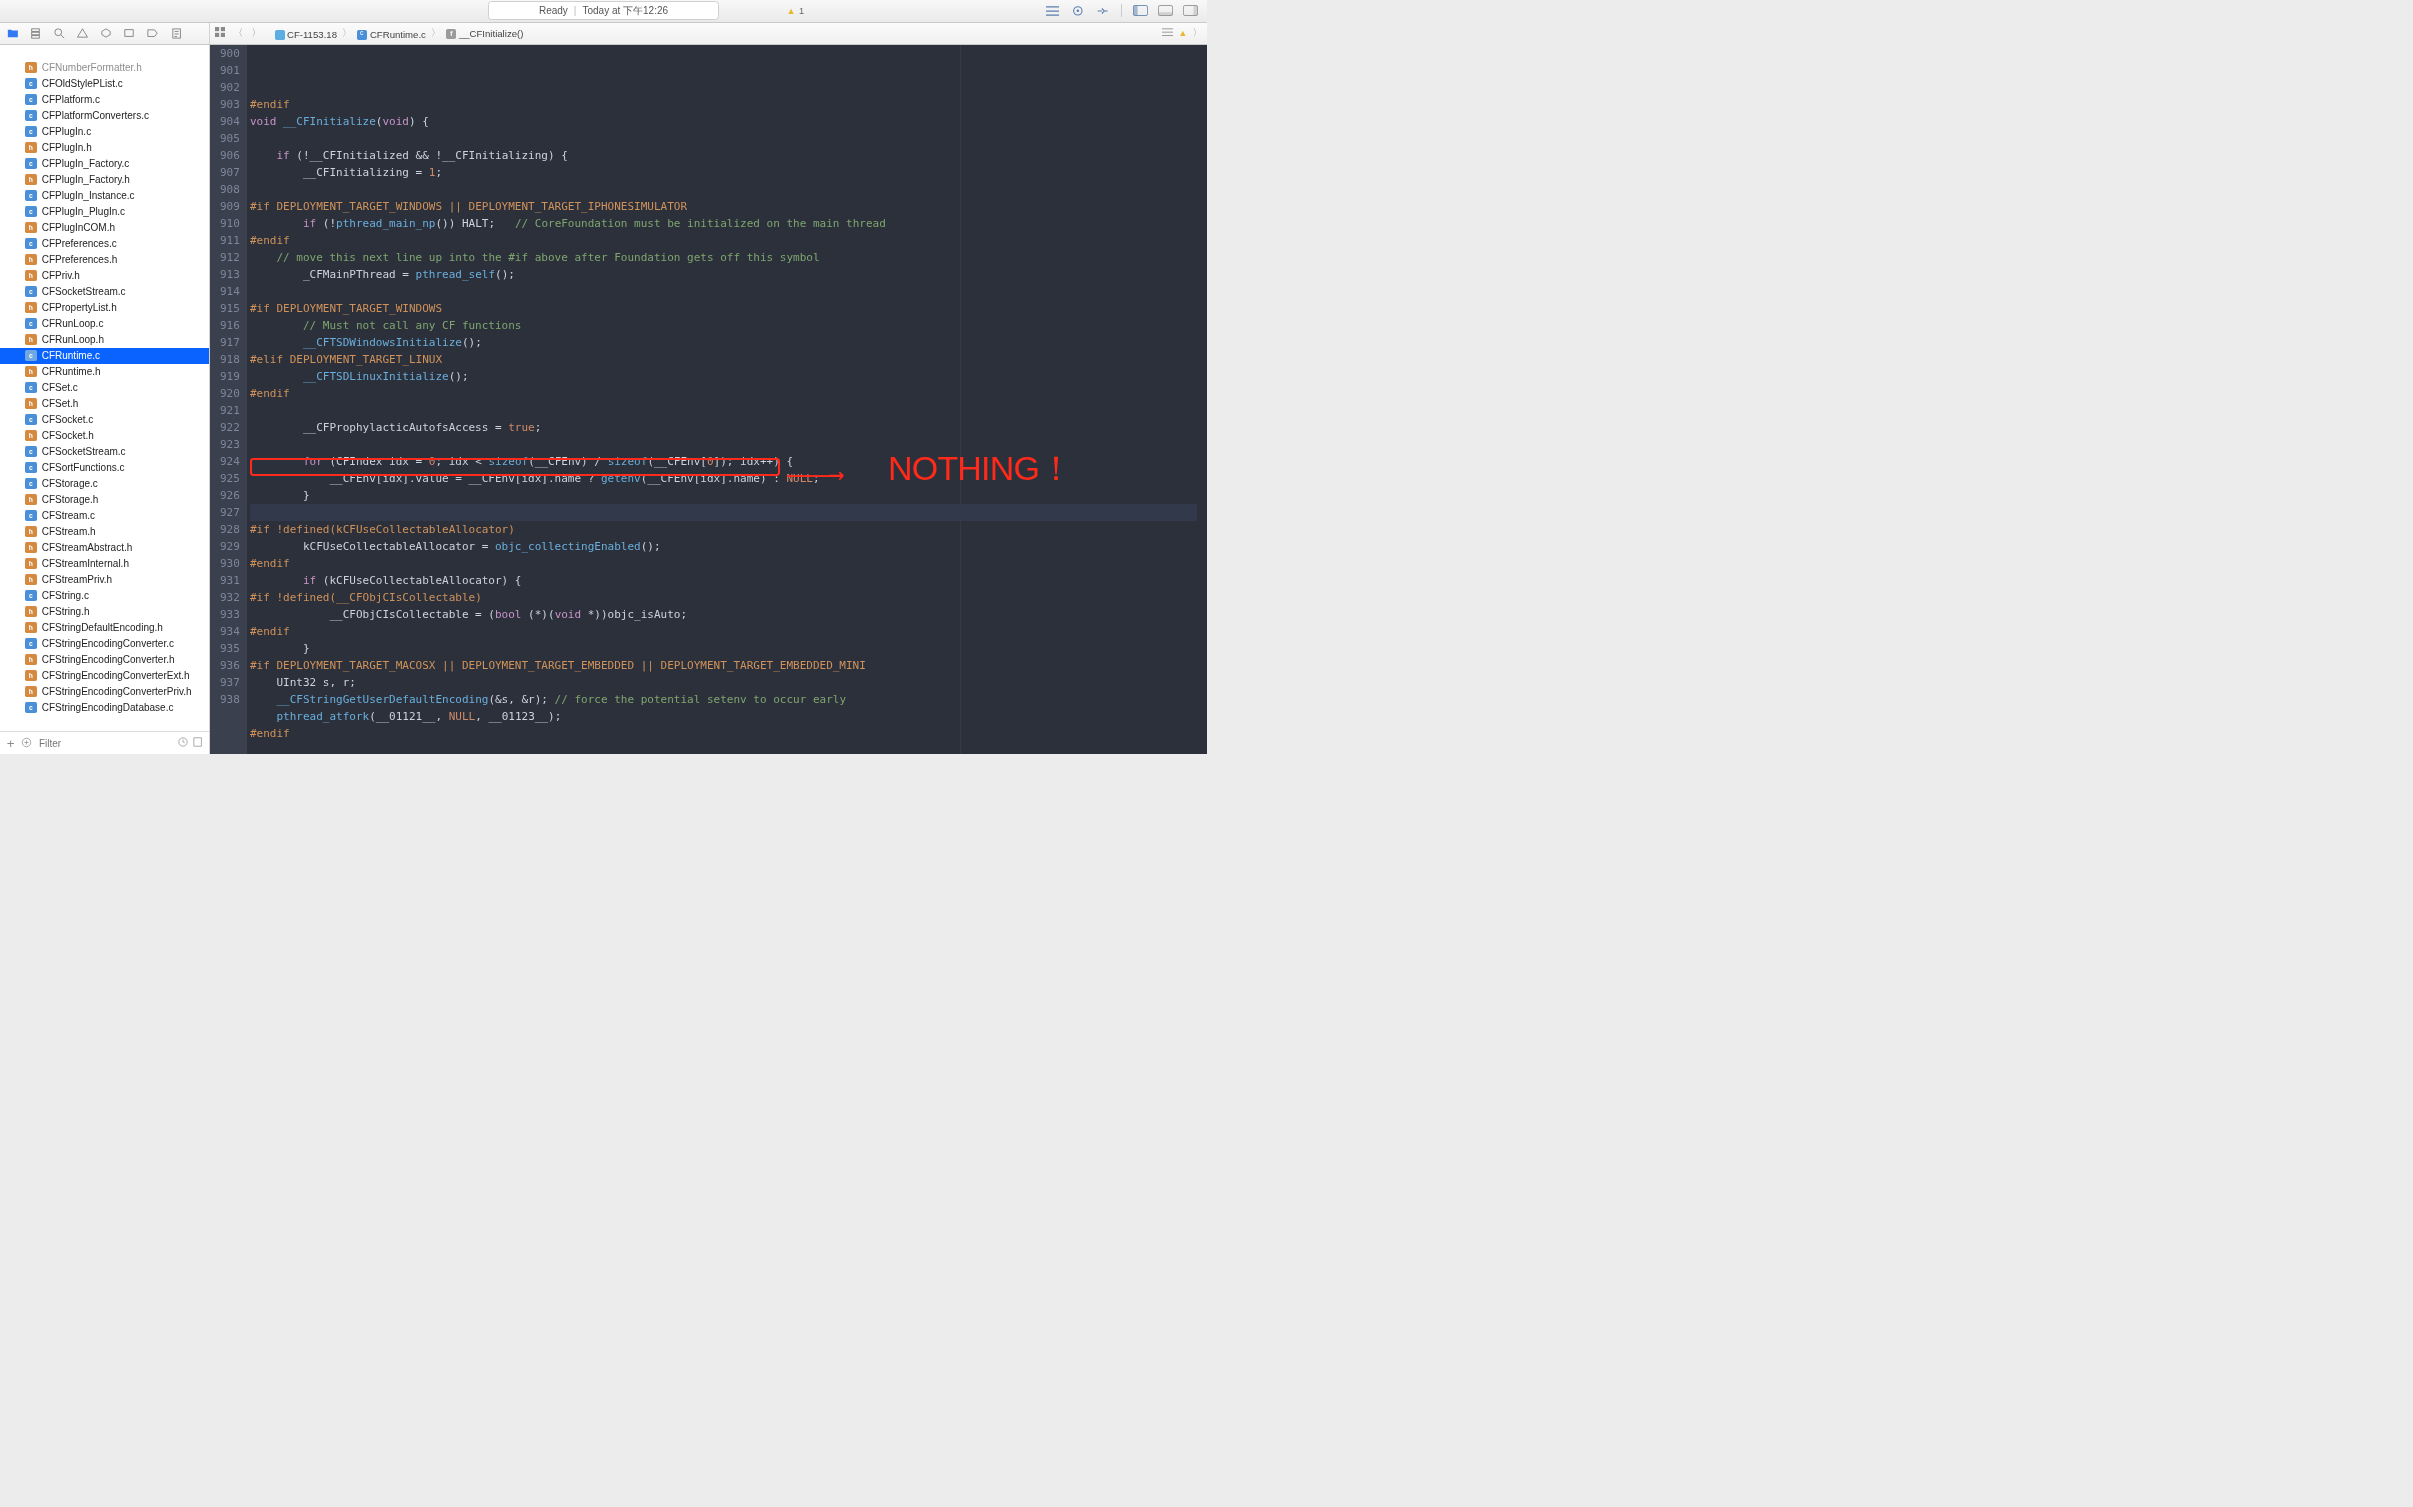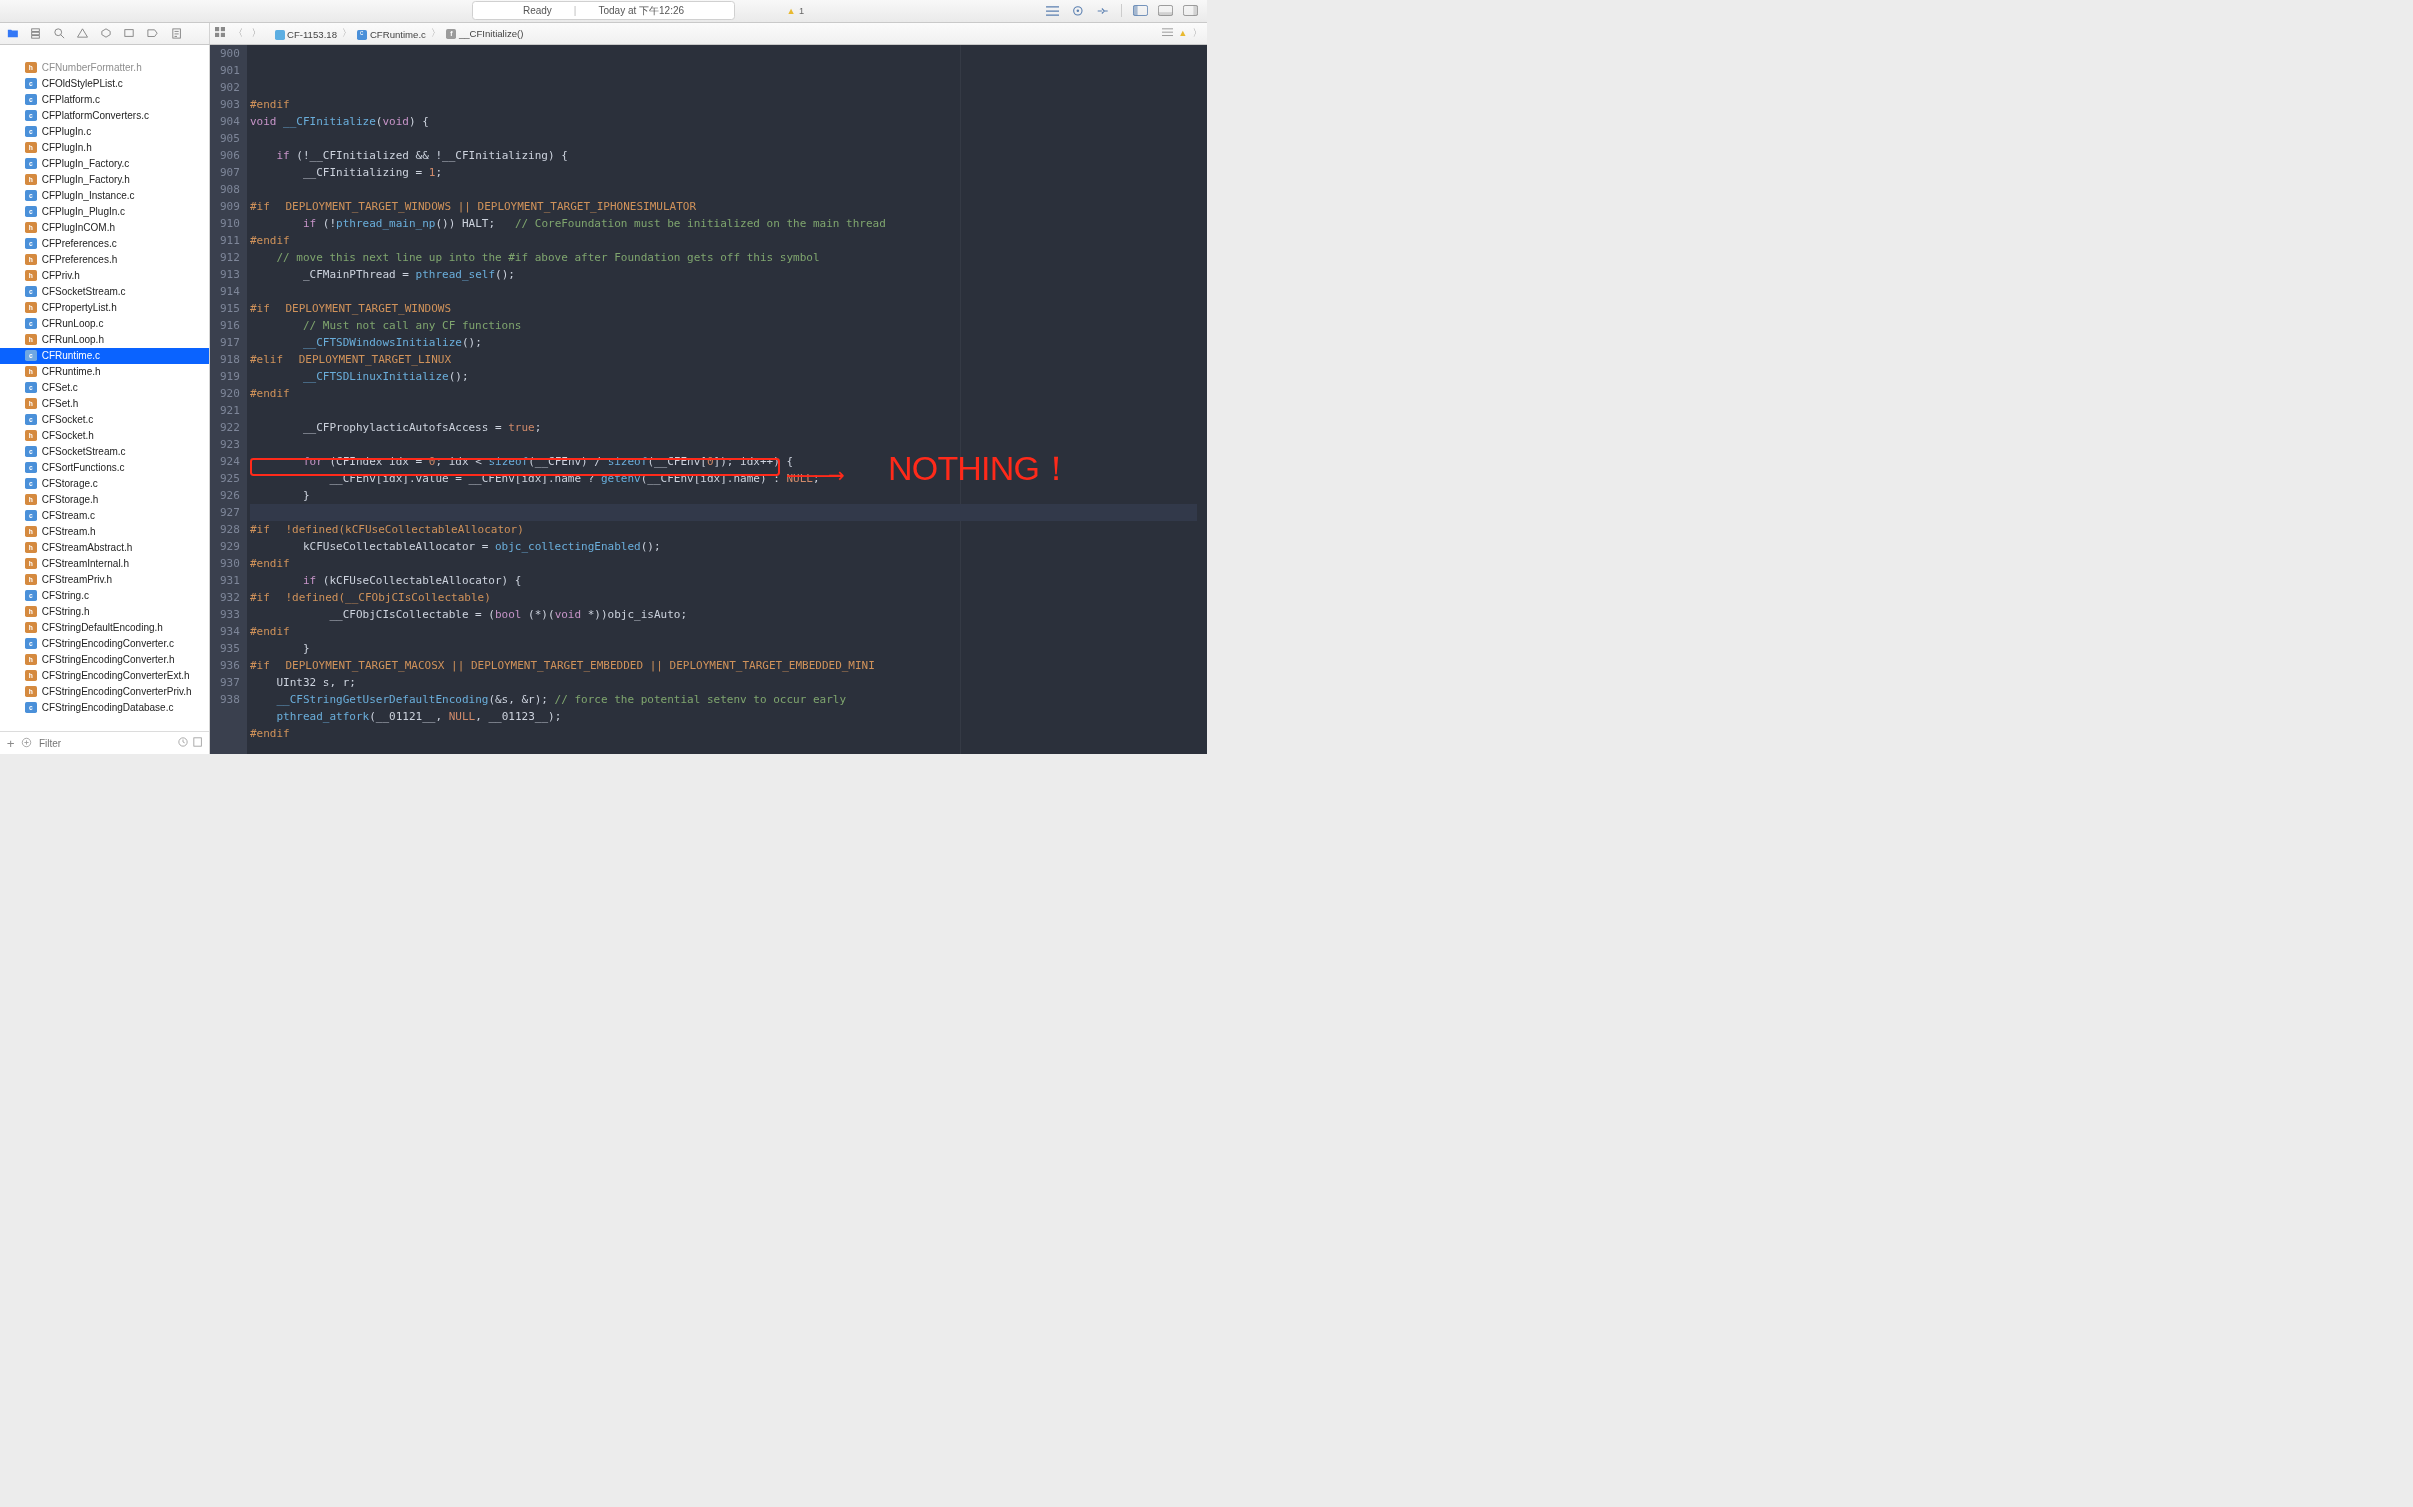--- a/index.html
+++ b/index.html
@@ -25,21 +25,21 @@
 }
 .status-center {
   background: #fff;
   border: 0.8px solid #d0d0d0;
   border-radius: 3.4px;
   padding: 1.7px 50px;
   font-size: 10px;
   color: #555;
   display: flex;
   align-items: center;
-  gap: 22px;
+  gap: 6px;
 }
 .status-center .divider { color: #bbb; }
 .warn-badge {
   position: absolute;
   right: 403px;
   font-size: 9.2px;
   color: #666;
   display: flex;
   align-items: center;
   gap: 3.4px;
@@ -173,21 +173,21 @@
   font-size: 11px;
   line-height: 17px;
   white-space: pre;
   padding-left: 3.4px;
   position: relative;
 }
 .code-line { height: 17px; position: relative; }
 .code-line.curr { background: #32394a; }
 .kw { color: #c794c8; }        
 .pp { color: #d0925a; }        
-.pparg { color: #d0925a; margin-left: 9px; }     
+.pparg { color: #d0925a; }     
 .fn { color: #6aaedb; }        
 .num { color: #d08a6a; }
 .bool { color: #d08a6a; }
 .cm { color: #7fa56e; font-style: normal; }
 .sz { color: #6aaedb; }
 .null { color: #d08a6a; }
 .margin-line { position:absolute; top:0; bottom:0; left:713px; width:0.8px; background: rgba(255,255,255,0.05);}
 
 .red-box {
   position: absolute;

